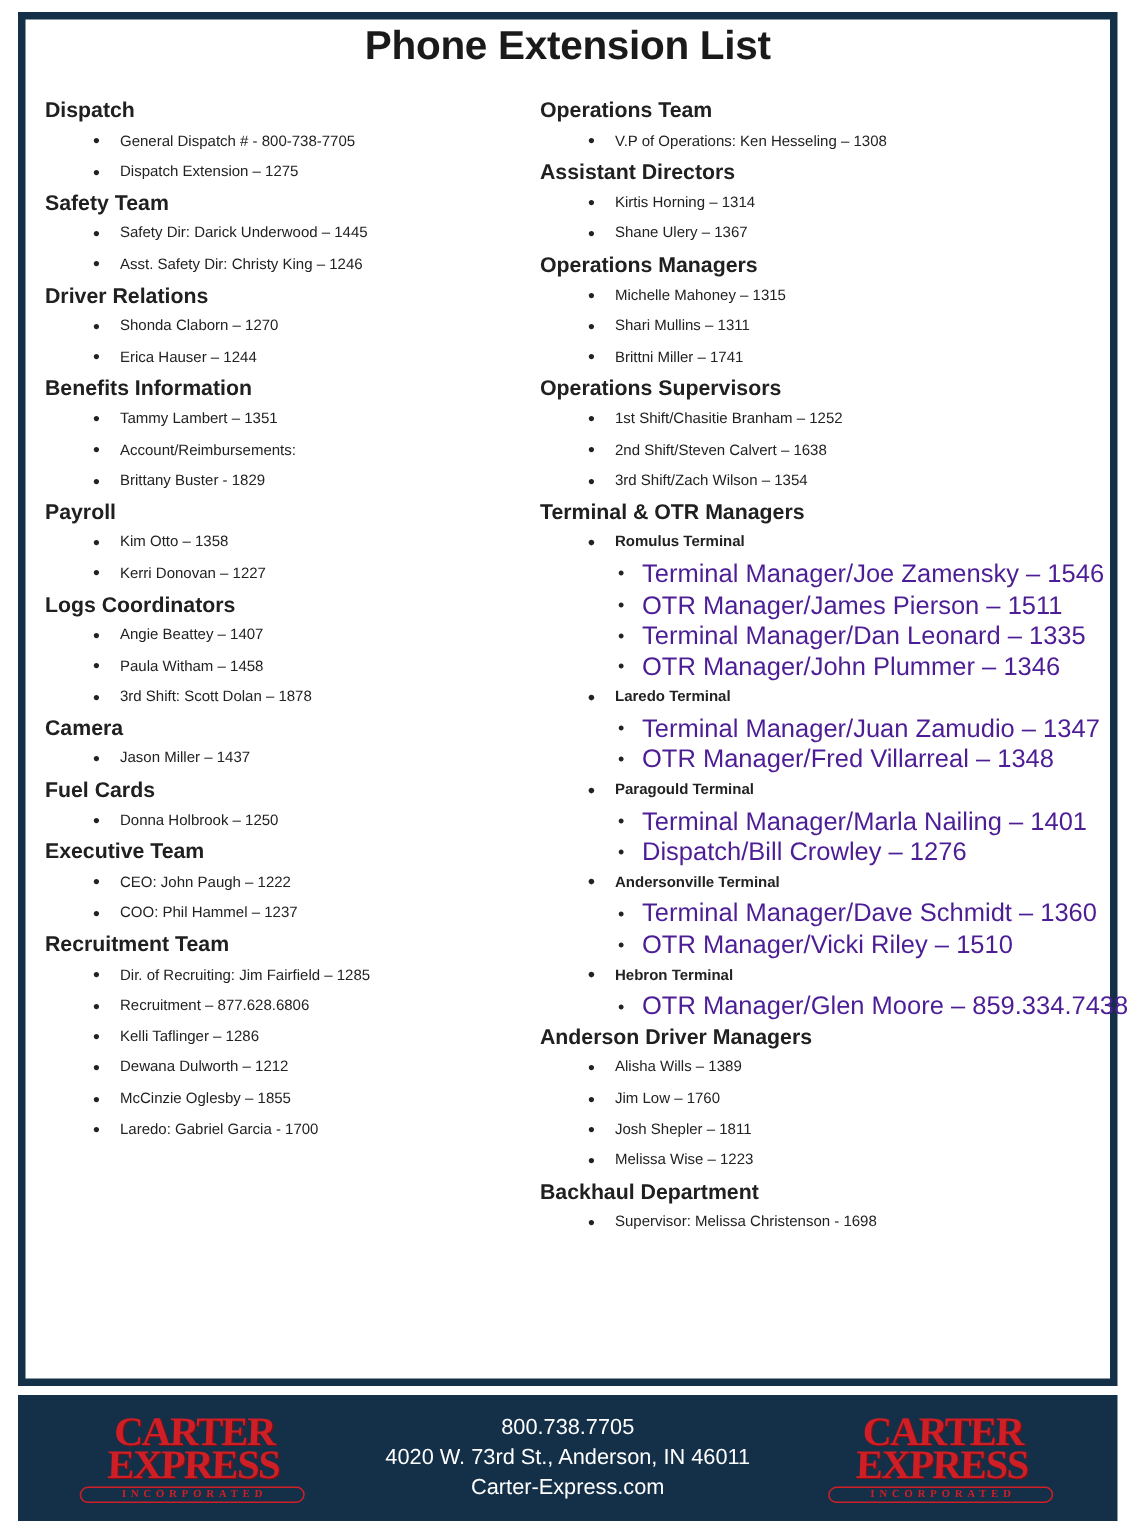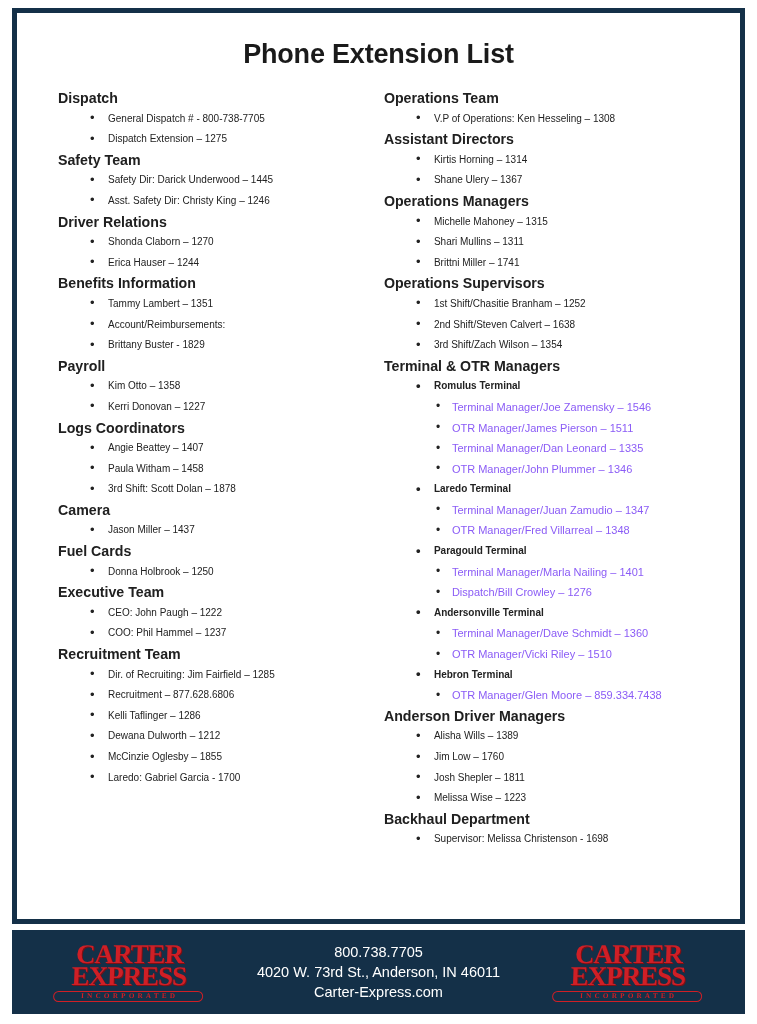--- a/index.html
+++ b/index.html
@@ -30,36 +30,35 @@
     width: 733px;
     height: 916px;
     border: 5px solid #143048;
     background: #ffffff;
     box-sizing: border-box;
   }
 
   
   #title {
     margin: 0;
-    padding-top: 26px;
+    padding-top: 2px;
     text-align: center;
     font-size: 27px;
     font-weight: bold;
     letter-spacing: -0.2px;
     color: #1a1a1a;
     font-family: "Liberation Sans", sans-serif;
   }
 
   
   #columns {
     display: flex;
     align-items: flex-start;
     padding: 18px 8px 0 13px;
     box-sizing: border-box;
-    margin-left: 28px;
   }
   .col {
     box-sizing: border-box;
   }
   #col-left  { width: 348px; padding-right: 4px; }
   #col-right { width: 372px; }
 
   
   .group-head {
     font-size: 14.2px;
@@ -106,23 +105,23 @@
   li.terminal::before {
     left: 32px;
   }
   ul.sub {
     list-style: none;
     margin: 0;
     padding: 0;
   }
   ul.sub > li {
     position: relative;
-    font-size: 11px;
+    font-size: 17px;
     font-weight: normal;
-    color: #8b5cf6;
+    color: #4c1d95;
     line-height: 20.6px;
     padding-left: 68px;
     white-space: nowrap;
   }
   ul.sub > li::before {
     content: "\2022";
     position: absolute;
     left: 52px;
     top: -0.5px;
     font-size: 12px;

